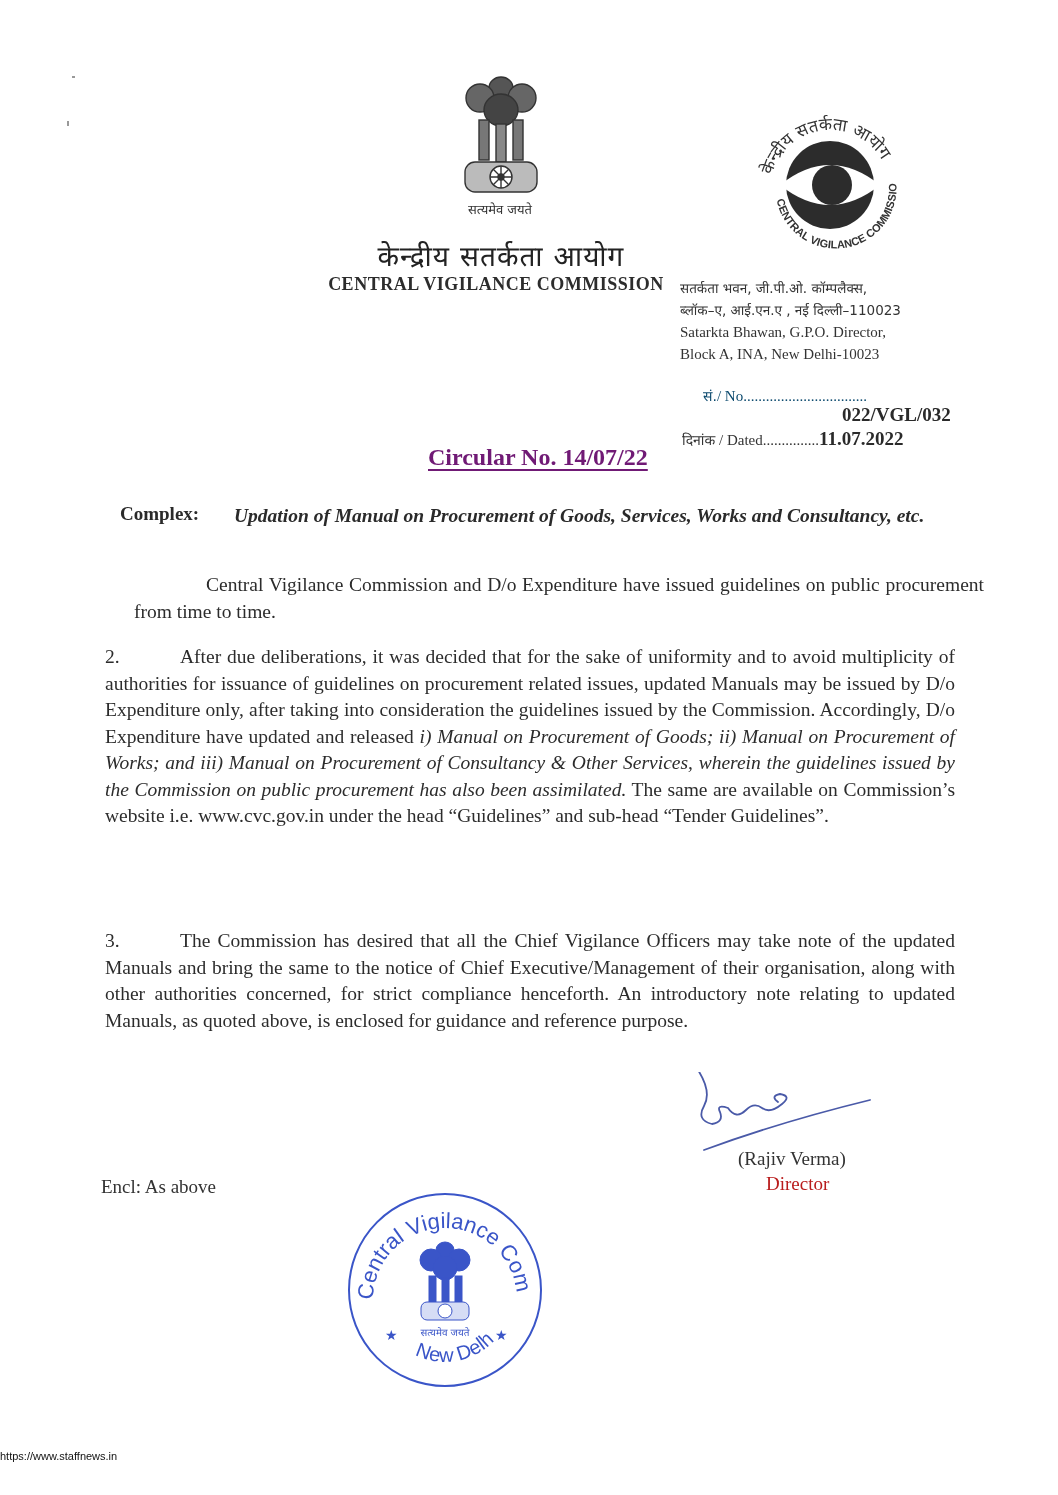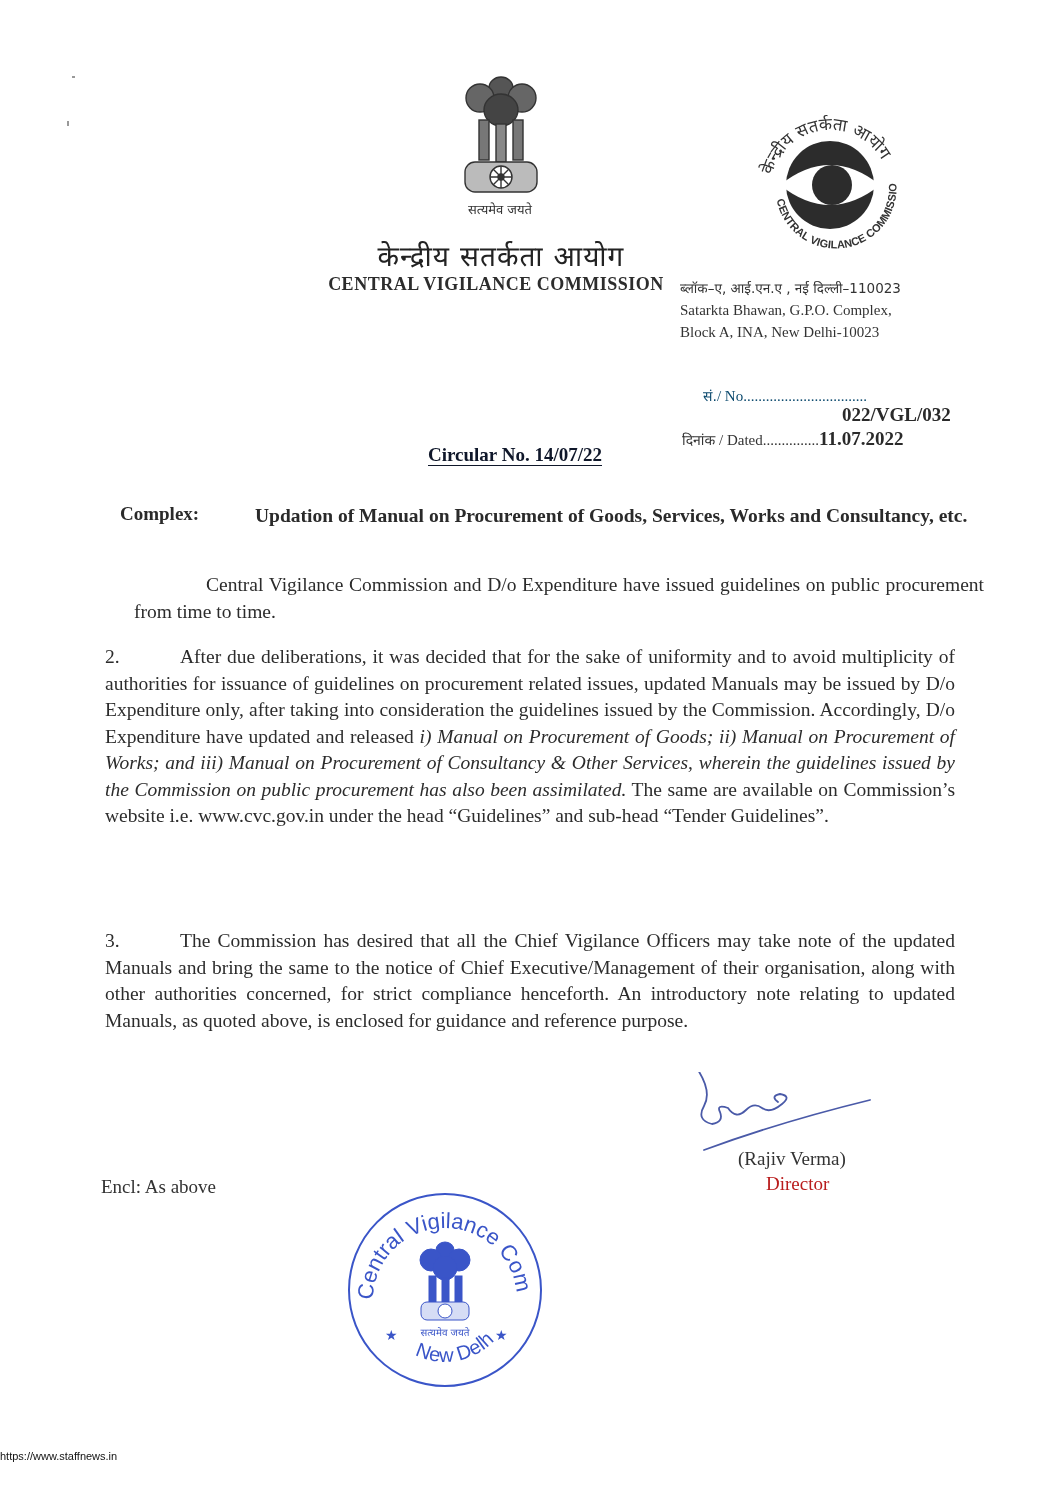--- a/index.html
+++ b/index.html
@@ -23,24 +23,24 @@
     .address { left: 680px; top: 277px; width: 320px; font-size: 15px; line-height: 22px; color: #333; }
     .address .hi { font-family: "DejaVu Sans", sans-serif; font-size: 13.5px; }
 
     .ref-no-label { left: 682px; top: 386px; font-size: 15px; color: #0c4a6e; margin-left: 21px; }
     .ref-no-label .hi { font-family: "DejaVu Sans", sans-serif; font-size: 14px; }
     .ref-no-value { left: 842px; top: 404px; font-size: 19px; font-weight: bold; color: #2a2a2a; }
     .date-row { left: 682px; top: 428px; font-size: 15px; color: #333; text-align: right; }
     .date-row .hi { font-family: "DejaVu Sans", sans-serif; font-size: 14px; }
     .date-row .val { font-size: 19px; font-weight: bold; color: #2a2a2a; }
 
-    .circular { left: 428px; top: 444px; font-size: 19px; font-weight: bold; text-decoration: underline; text-underline-offset: 4px; color: #0f172a; }
+    .circular { left: 428px; top: 444px; font-size: 24px; font-weight: bold; text-decoration: underline; text-underline-offset: 4px; color: #701a75; }
 
     .subject-label { left: 120px; top: 503px; font-size: 19px; font-weight: bold; }
-    .subject-text { left: 255px; top: 503px; width: 715px; font-size: 19.5px; font-weight: bold; line-height: 26px; }
+    .subject-text { left: 234px; top: 503px; width: 715px; font-size: 19.5px; font-weight: bold; line-height: 26px; font-style: italic; }
 
     .para { left: 105px; width: 850px; font-size: 19.5px; line-height: 26.5px; text-align: justify; color: #2c2c2c; }
     .para .indent { display: inline-block; width: 72px; }
     .para1 { top: 572px; margin-left: 29px; }
     .para2 { top: 644px; }
     .para3 { top: 928px; }
     .para .num { display: inline-block; width: 75px; }
     .para i { font-style: italic; }
     .para .link { }
 
@@ -92,22 +92,23 @@
   <circle cx="92" cy="85" r="20" fill="#2c2c2c"></circle>
   <text font-family="DejaVu Sans, sans-serif" font-size="17" fill="#333">
     <textPath href="#ringTop" startOffset="8%">केन्द्रीय सतर्कता आयोग</textPath>
   </text>
   <text font-family="Liberation Sans, sans-serif" font-size="11" font-weight="bold" fill="#333">
     <textPath href="#ringBot" startOffset="2%">CENTRAL VIGILANCE COMMISSION</textPath>
   </text>
 </svg>
 
 <div class="abs address">
+  <div class="hi">सतर्कता भवन, जी.पी.ओ. कॉम्पलैक्स,</div>
   <div class="hi">ब्लॉक–ए, आई.एन.ए , नई दिल्ली–110023</div>
-  <div>Satarkta Bhawan, G.P.O. Complex,</div>
+  <div>Satarkta Bhawan, G.P.O. Director,</div>
   <div>Block A, INA, New Delhi-10023</div>
 </div>
 
 <div class="abs ref-no-label">
   <span class="hi">सं.</span><span>/ No.................................</span>
 </div>
 <div class="abs ref-no-value">022/VGL/032</div>
 <div class="abs date-row">
   <span class="hi">दिनांक</span><span> / Dated...............</span><span class="val">11.07.2022</span>
 </div>

